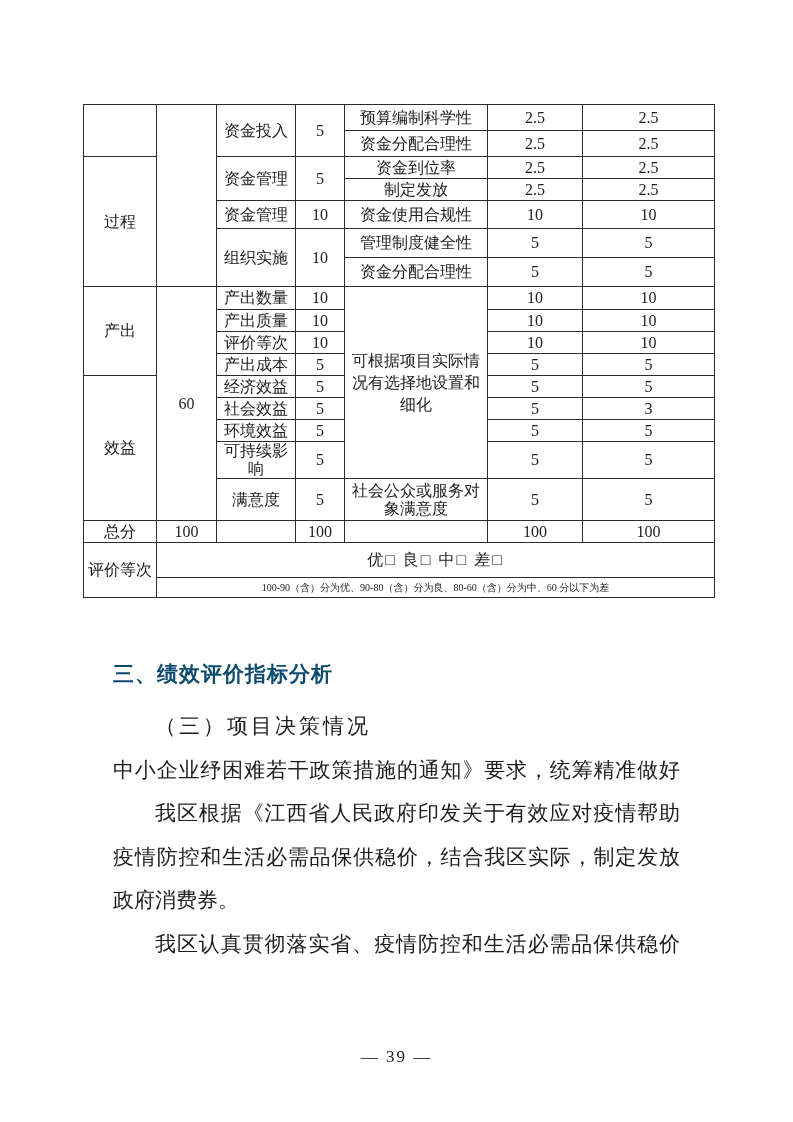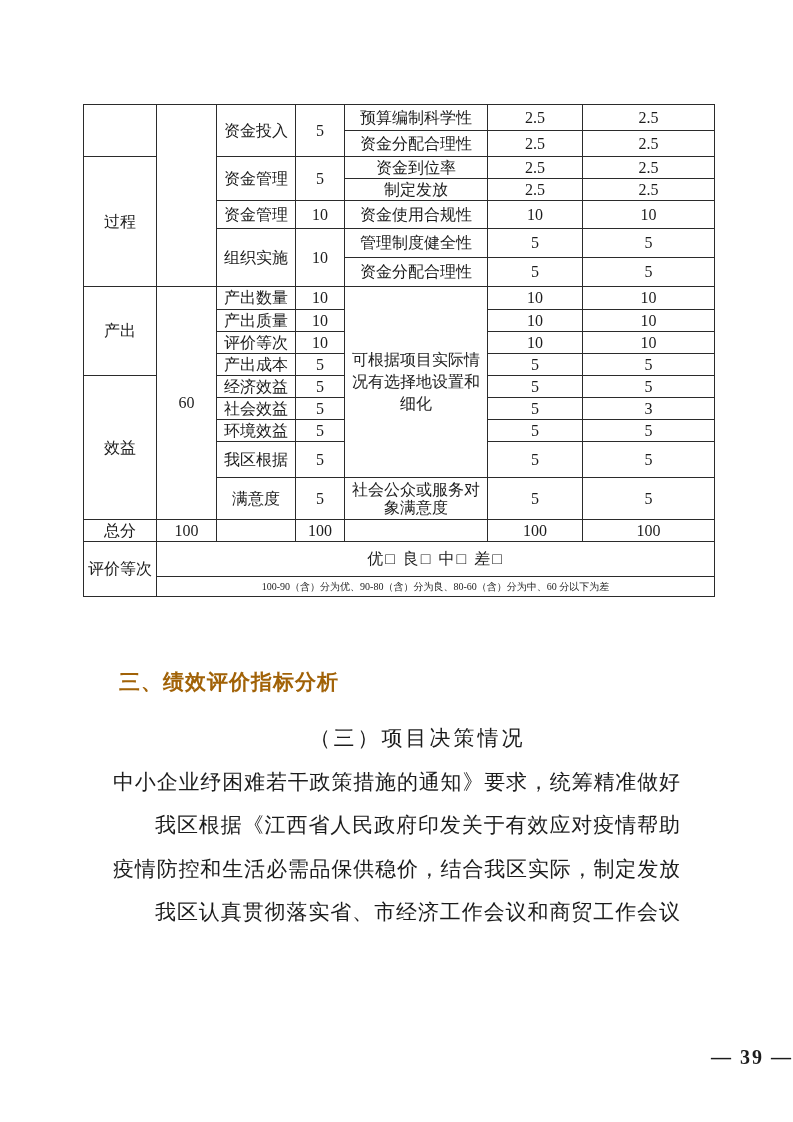--- a/index.html
+++ b/index.html
@@ -37,56 +37,54 @@
   
   table.score-table tr:nth-child(19) td { font-size: 10px; letter-spacing: 0; }
 
   
   .textblock {
     position: absolute;
     left: 113px; top: 654px;
     width: 567px;
   }
   .heading {
-    margin: 6px;
+    margin: 0;
     height: 46px;
     padding-top: 5px;
     line-height: 34px;
-    font-family: Liberation Serif, serif;
+    font-family: Liberation Mono, monospace;
     font-weight: bold;
     font-size: 21px;
     letter-spacing: 1px;
-    color: #a16207;
+    color: #0c4a6e;
   }
   .line {
     height: 43.5px;
     line-height: 43.5px;
     font-size: 21px;
     white-space: nowrap;
-    text-align: center;
   }
   .line.indent { padding-left: 42px; }
   .line.just {
     white-space: normal;
     text-align: justify;
     text-align-last: justify;
     text-justify: inter-character;
   }
   .line.sub { letter-spacing: 3px; }
 
   .pagenum {
     position: absolute;
     left: 0; right: 0;
     top: 1044px;
     height: 26px;
     line-height: 26px;
-    text-align: right;
-    font-size: 20px;
+    text-align: center;
+    font-size: 17px;
     letter-spacing: 2px;
-    font-weight: bold;
   }
 </style>
 </head>
 <body>
 
 <div class="page">
 
   <table class="score-table">
     <colgroup>
       <col style="width:73px">
@@ -184,21 +182,21 @@
           <td>5</td>
           <td>3</td>
         </tr>
         <tr style="height: 22px;">
           <td>环境效益</td>
           <td>5</td>
           <td>5</td>
           <td>5</td>
         </tr>
         <tr style="height: 36px;">
-          <td>我区根据</td>
+          <td>可持续影响</td>
           <td>5</td>
           <td>5</td>
           <td>5</td>
         </tr>
         <tr style="height: 42px;">
           <td>满意度</td>
           <td>5</td>
           <td>社会公众或服务对象满意度</td>
           <td>5</td>
           <td>5</td>
@@ -221,18 +219,19 @@
         </tr>
       </tbody>
   </table>
 
   <div class="textblock">
     <h2 class="heading">三、绩效评价指标分析</h2>
     <div class="line indent sub">（三）项目决策情况</div>
     <div class="line just">中小企业纾困难若干政策措施的通知》要求，统筹精准做好</div>
     <div class="line indent just">我区根据《江西省人民政府印发关于有效应对疫情帮助</div>
     <div class="line just">疫情防控和生活必需品保供稳价，结合我区实际，制定发放</div>
-    <div class="line indent just">我区认真贯彻落实省、市经济工作会议和商贸工作会议</div>
+    <div class="line">政府消费券。</div>
+    <div class="line indent just">我区认真贯彻落实省、疫情防控和生活必需品保供稳价</div>
   </div>
 
   <div class="pagenum">— 39 —</div>
 
 </div>
 
 </body></html>

